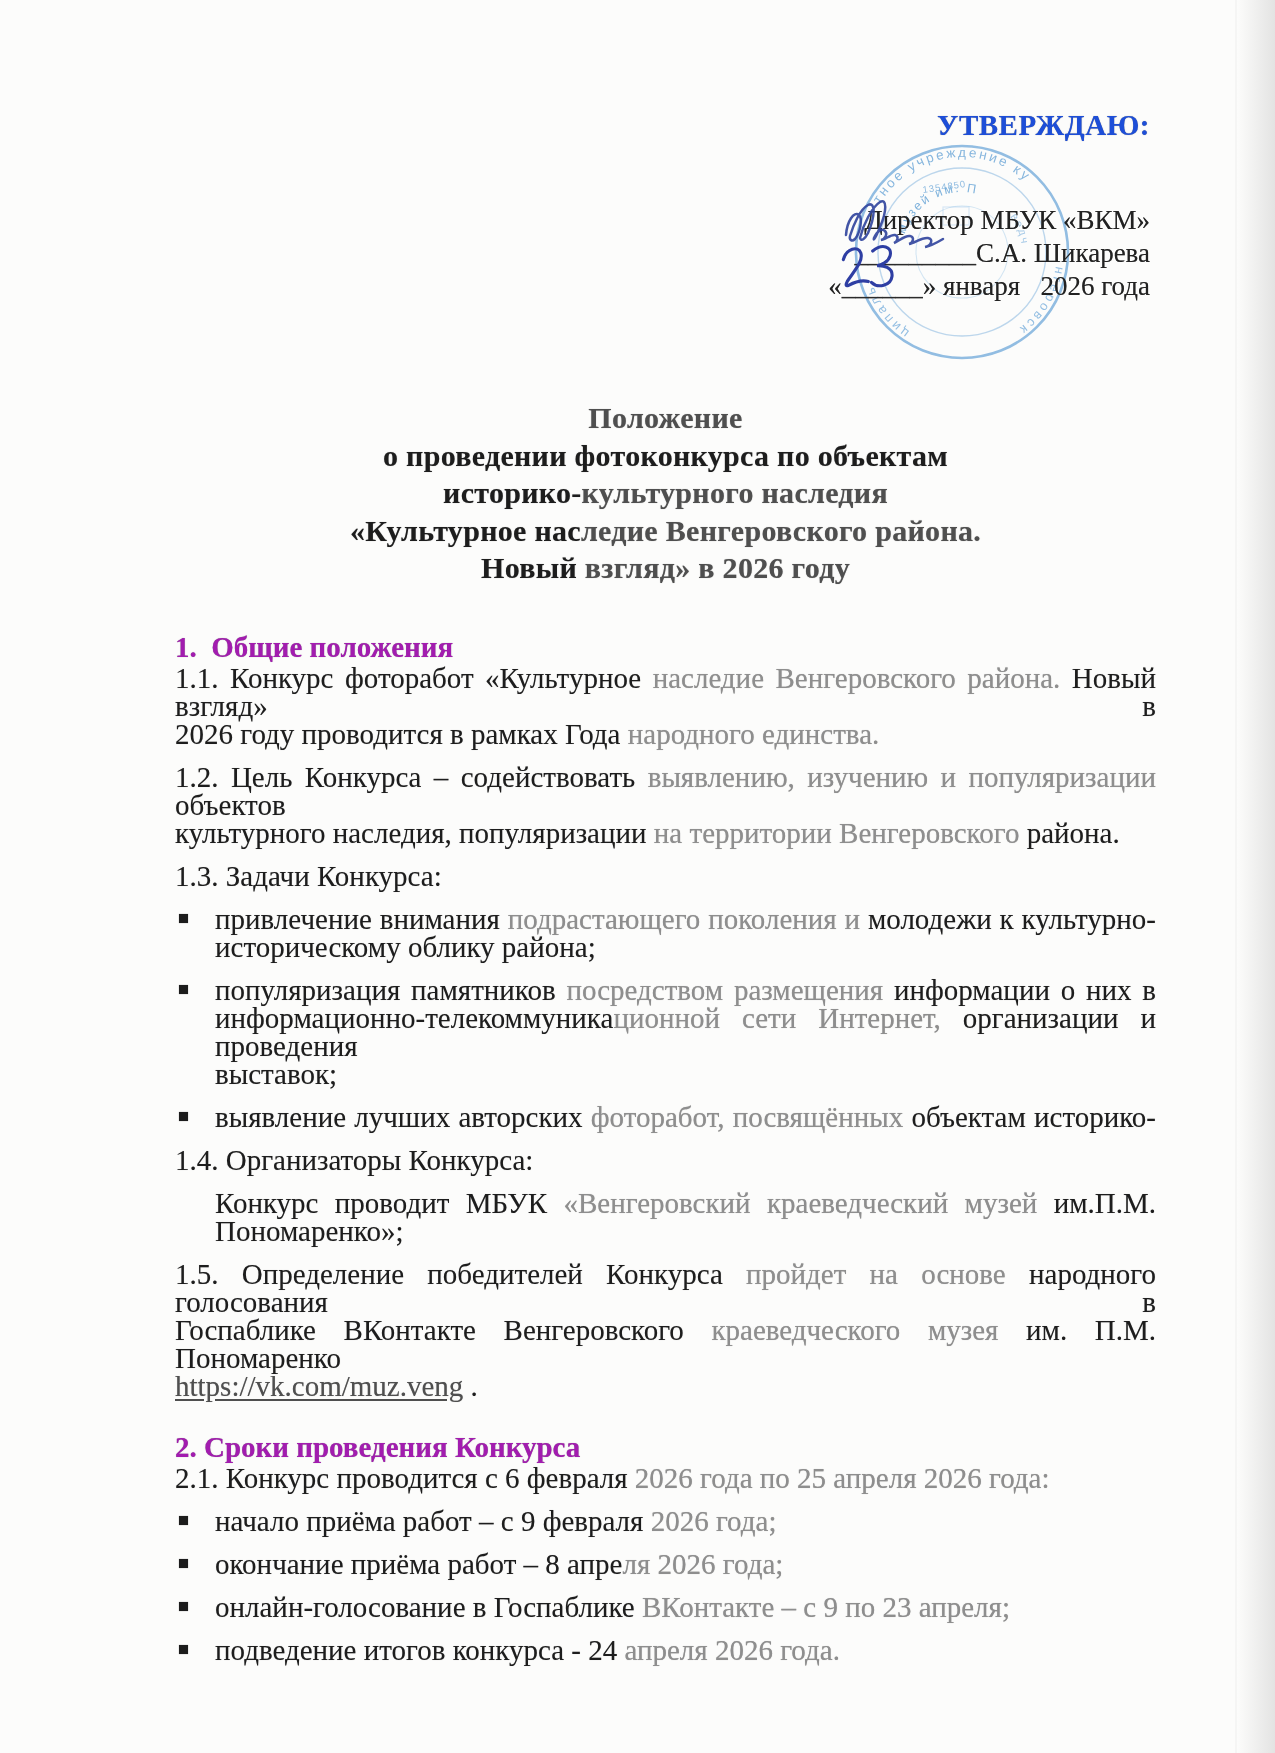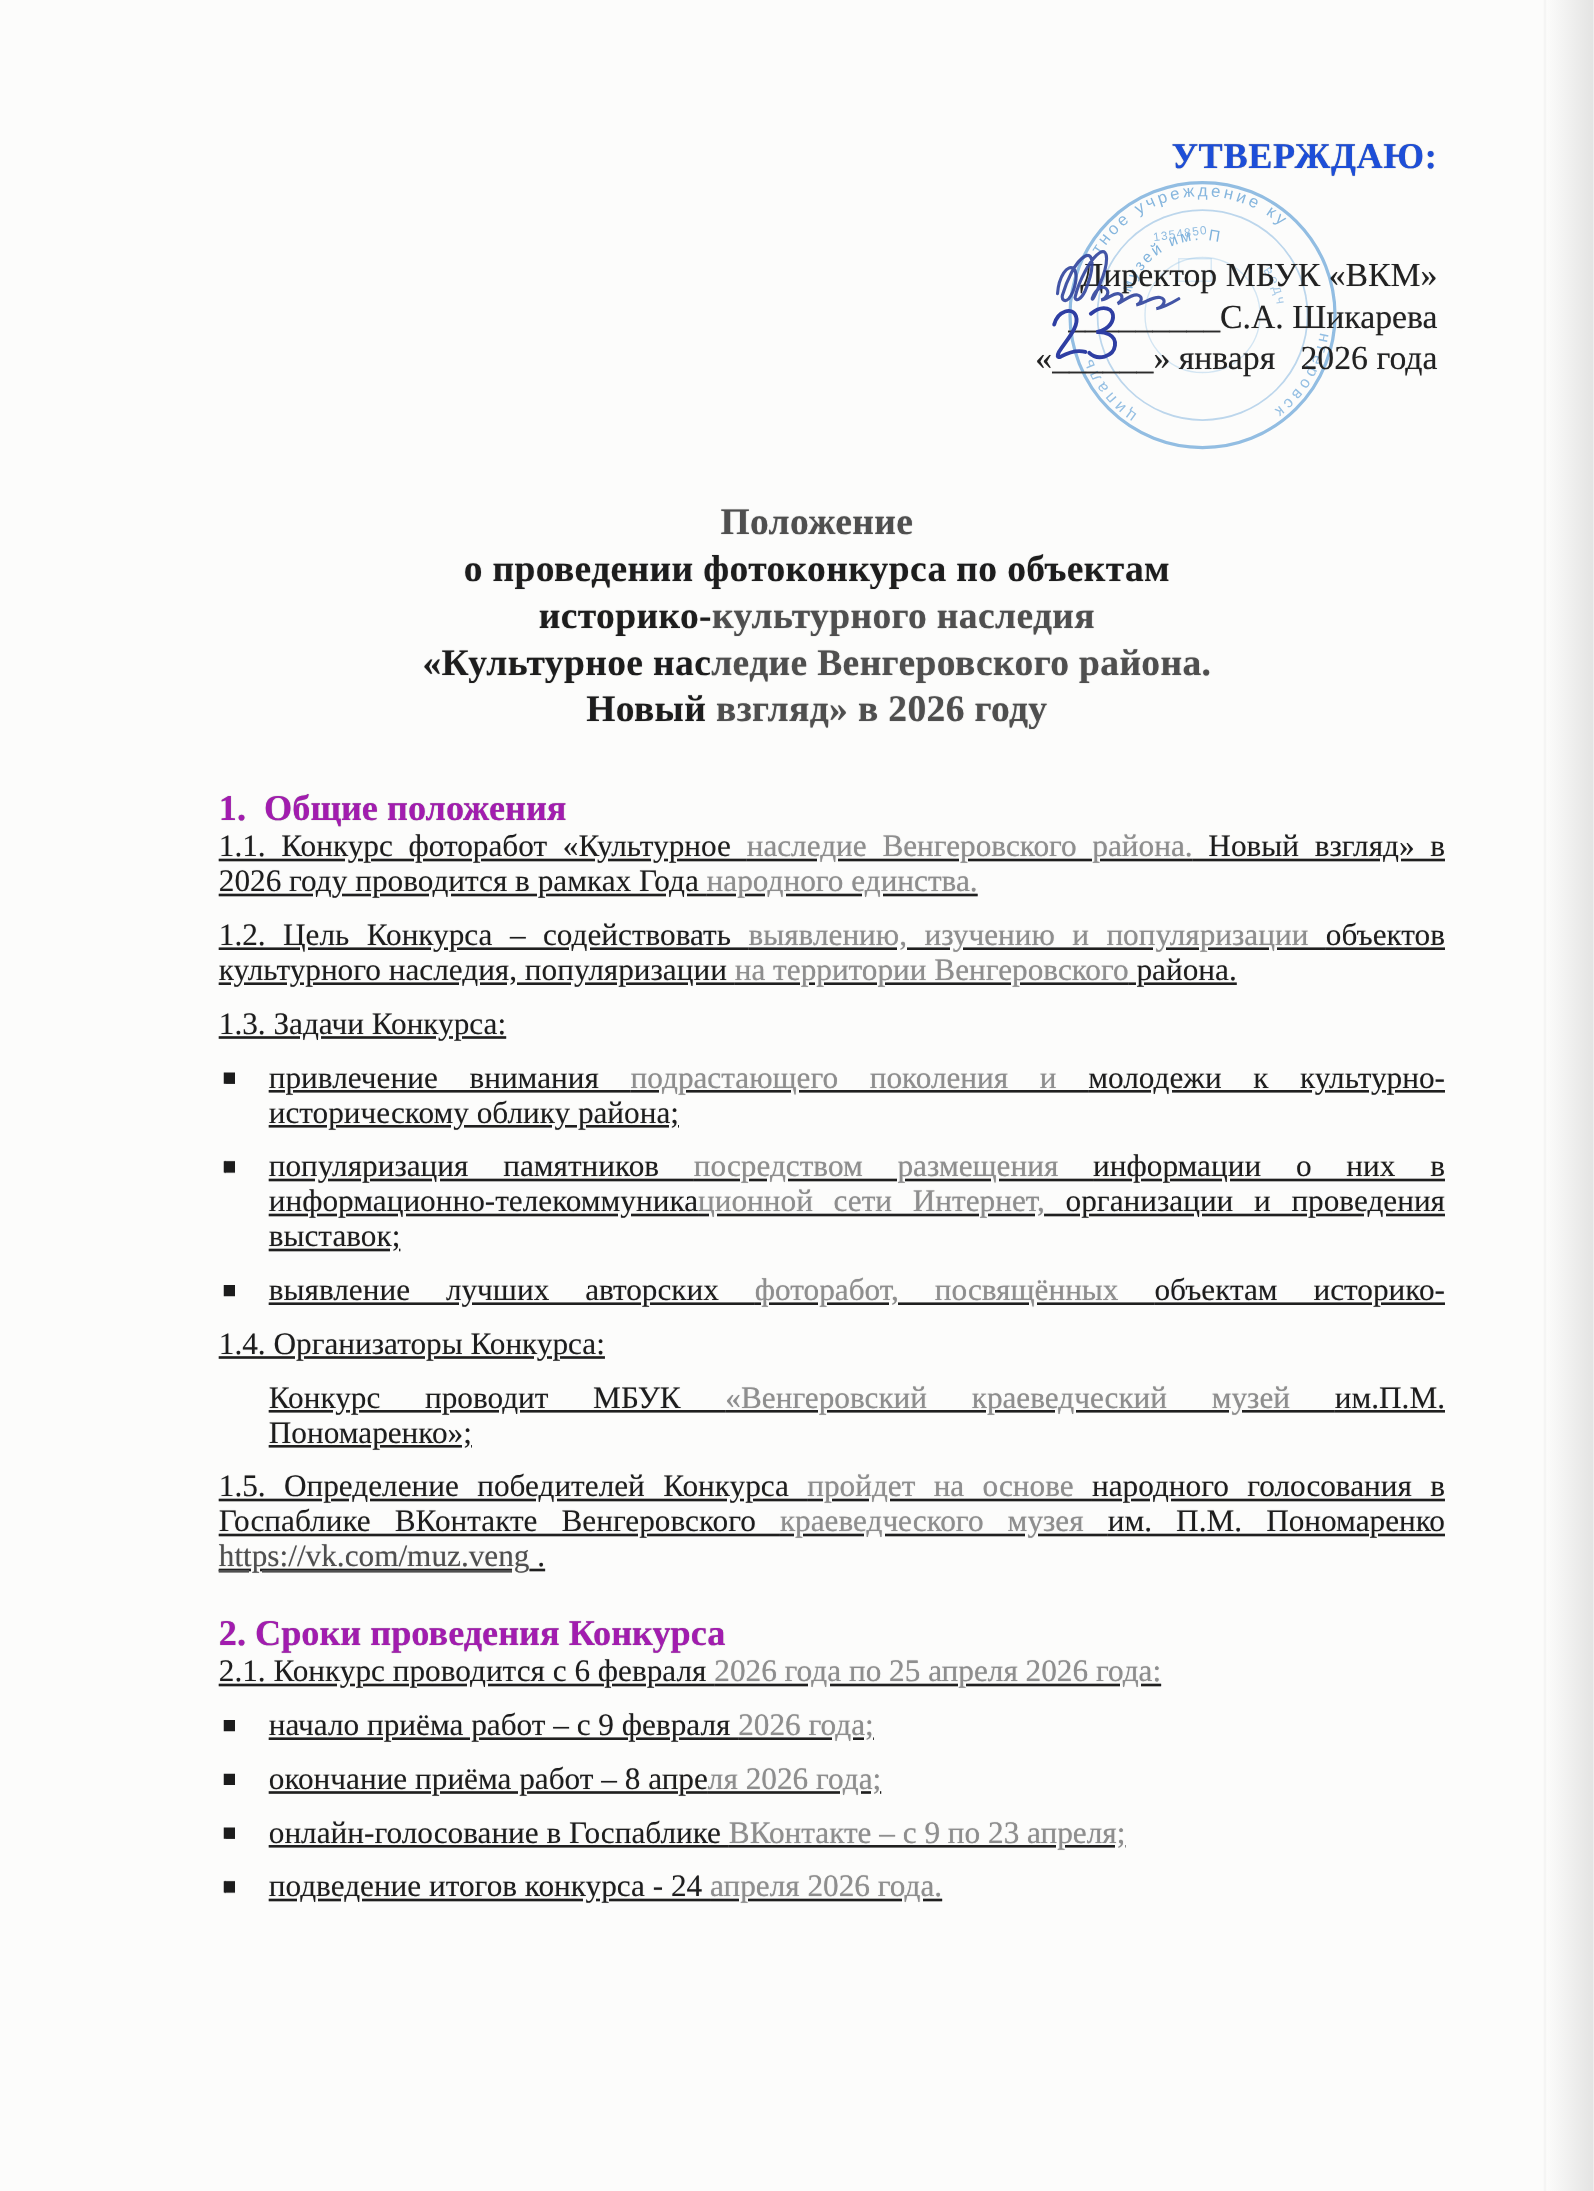--- a/index.html
+++ b/index.html
@@ -20,29 +20,29 @@
   .appr-line{font-size:27px;line-height:33px;color:#222;white-space:pre;text-shadow:0 0 .6px rgba(30,30,30,.45);}
   .underscores{color:#2b2b2b;}
   
   .stamp{position:absolute;left:847px;top:137px;width:230px;height:230px;z-index:1;
     filter:blur(.3px);opacity:.92;}
   .stamp text{font-family:"Liberation Sans", sans-serif;}
   
   .sig-svg{position:absolute;left:830px;top:193px;width:150px;height:70px;z-index:3;filter:blur(.2px);}
   .day-svg{position:absolute;left:834px;top:242px;width:82px;height:48px;z-index:3;filter:blur(.2px);}
   
-  .doc-title{position:absolute;left:163px;top:399px;width:981px;text-align:center;z-index:2;}
+  .doc-title{position:absolute;left:175px;top:399px;width:981px;text-align:center;z-index:2;}
   .title-line{font-size:30px;font-weight:bold;line-height:37.5px;letter-spacing:.3px;
     text-shadow:0 0 .9px rgba(20,20,20,.4);}
   
   .content{position:absolute;left:175px;top:630px;width:981px;z-index:2;}
   .sec-heading{font-size:29px;font-weight:bold;line-height:34px;color:#a21caf;
     white-space:pre;text-shadow:0 0 .8px rgba(0,0,0,.45);}
   .sec-heading.mt{margin-top:30px;}
-  .block{margin-bottom:15px;font-size:25px;line-height:28px;text-shadow:0 0 .7px rgba(40,40,40,.4);text-decoration:underline;}
+  .block{margin-bottom:15px;font-size:29px;line-height:28px;text-shadow:0 0 .7px rgba(40,40,40,.4);}
   .block .line{text-align:justify;text-align-last:justify;}
   .block .line.last{text-align:left;text-align-last:left;}
   .para.indented{padding-left:40px;}
   .bullet{position:relative;padding-left:40px;}
   .bullet-marker{position:absolute;left:4px;top:9px;width:9px;height:9px;background:#1c1c1c;
     box-shadow:0 0 .8px rgba(0,0,0,.6);}
   
   .tn{color:#1d1d1d;}
   .tm{color:#4f4f4f;}
   .tl{color:#8e8e8e;}

